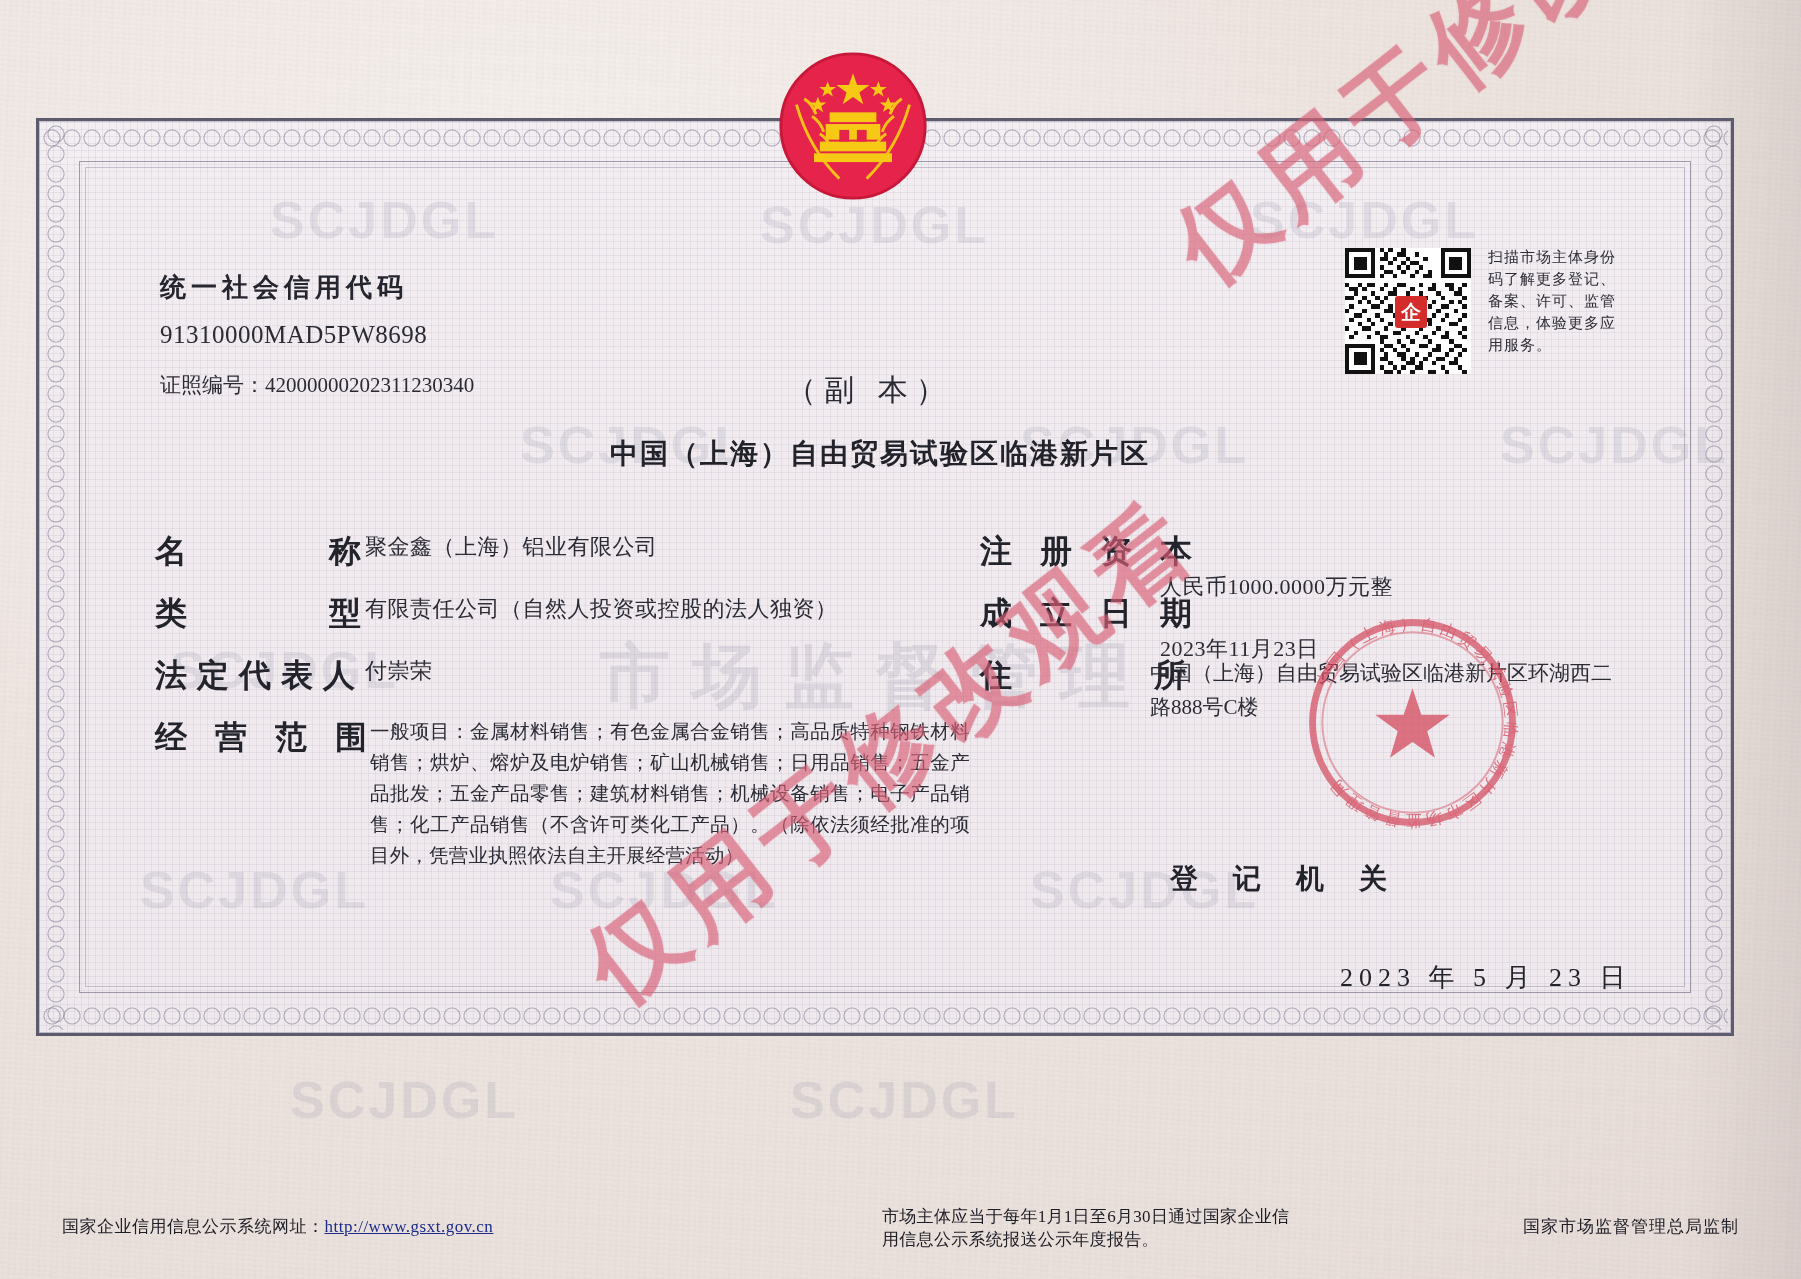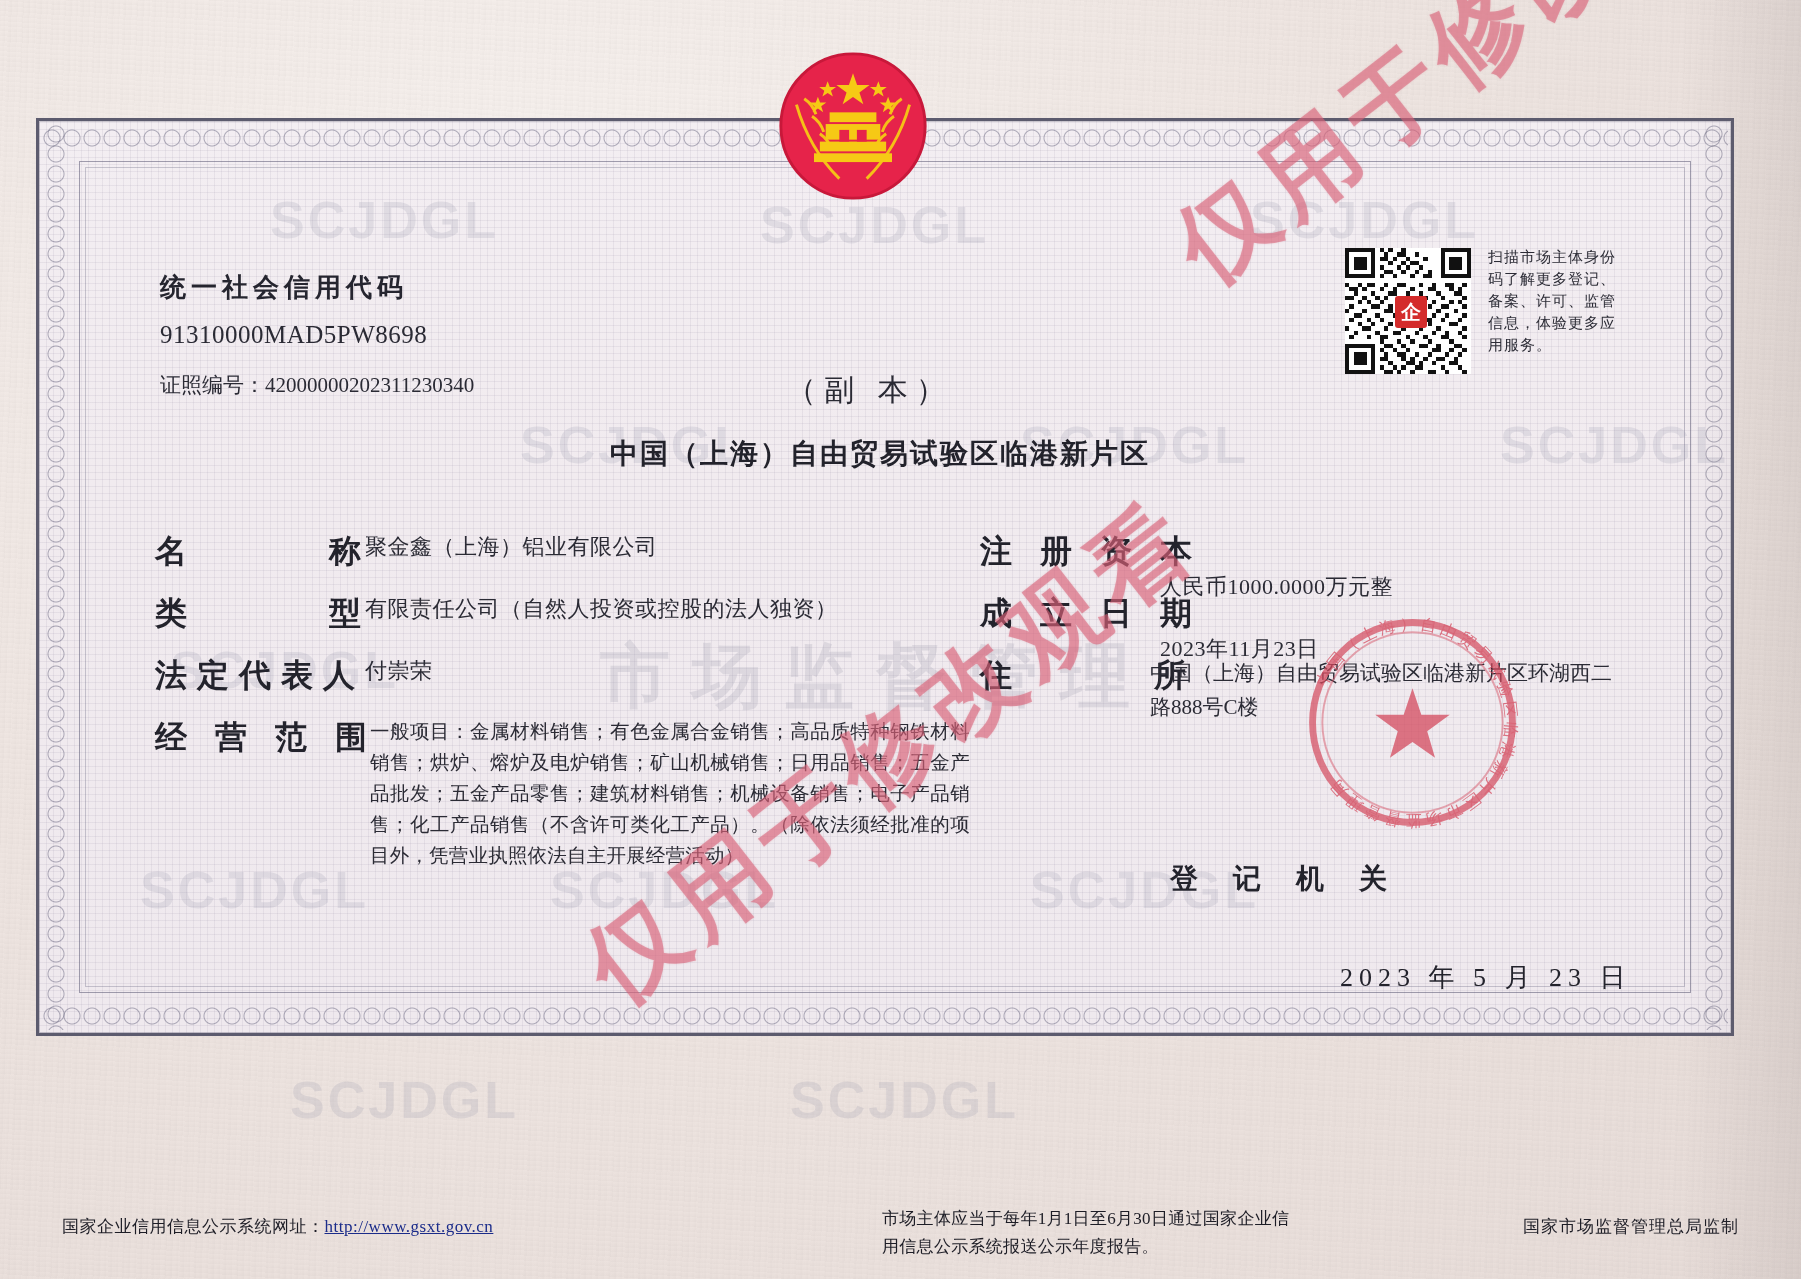--- a/index.html
+++ b/index.html
@@ -168,21 +168,21 @@
     opacity:.82;
   }
 
   
   #footer{
     position:absolute;left:0;bottom:14px;width:1801px;height:60px;
     z-index:8;font-size:17px;color:#1d1d26;
   }
   #f-left{position:absolute;left:62px;top:10px;letter-spacing:.5px;}
   #f-left .url{color:#1b2c8a;text-decoration:underline;}
-  #f-mid{position:absolute;left:882px;top:0px;width:420px;line-height:28px;letter-spacing:.3px;}
+  #f-mid{position:absolute;left:882px;top:0px;width:420px;line-height:23px;letter-spacing:.3px;}
   #f-right{position:absolute;right:62px;top:10px;letter-spacing:1px;}
 
   
   .wm-text{
     position:absolute;color:rgba(216,96,118,.55);
     font-size:96px;font-weight:700;letter-spacing:10px;
     transform-origin:left top;pointer-events:none;z-index:9;
     white-space:nowrap;
     text-shadow:0 0 2px rgba(216,96,118,.25);
   }

